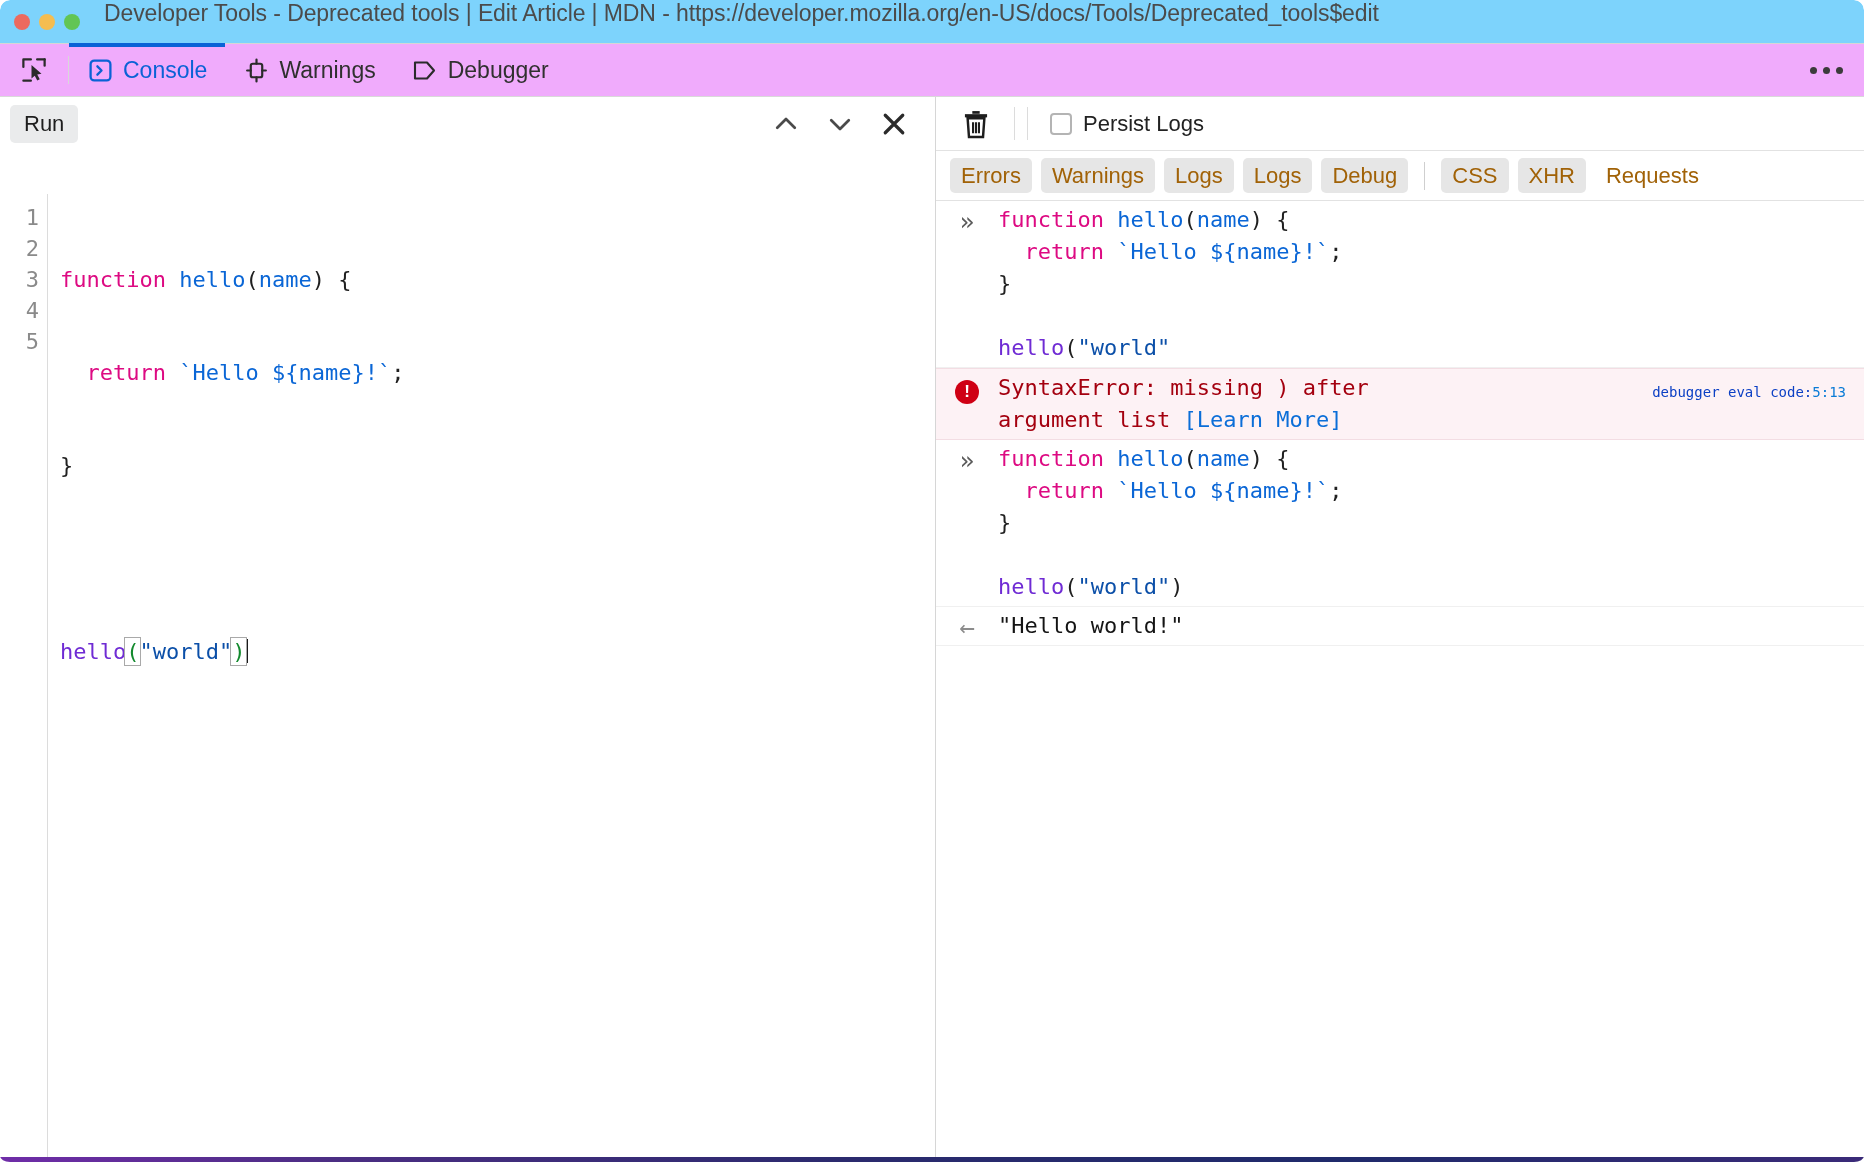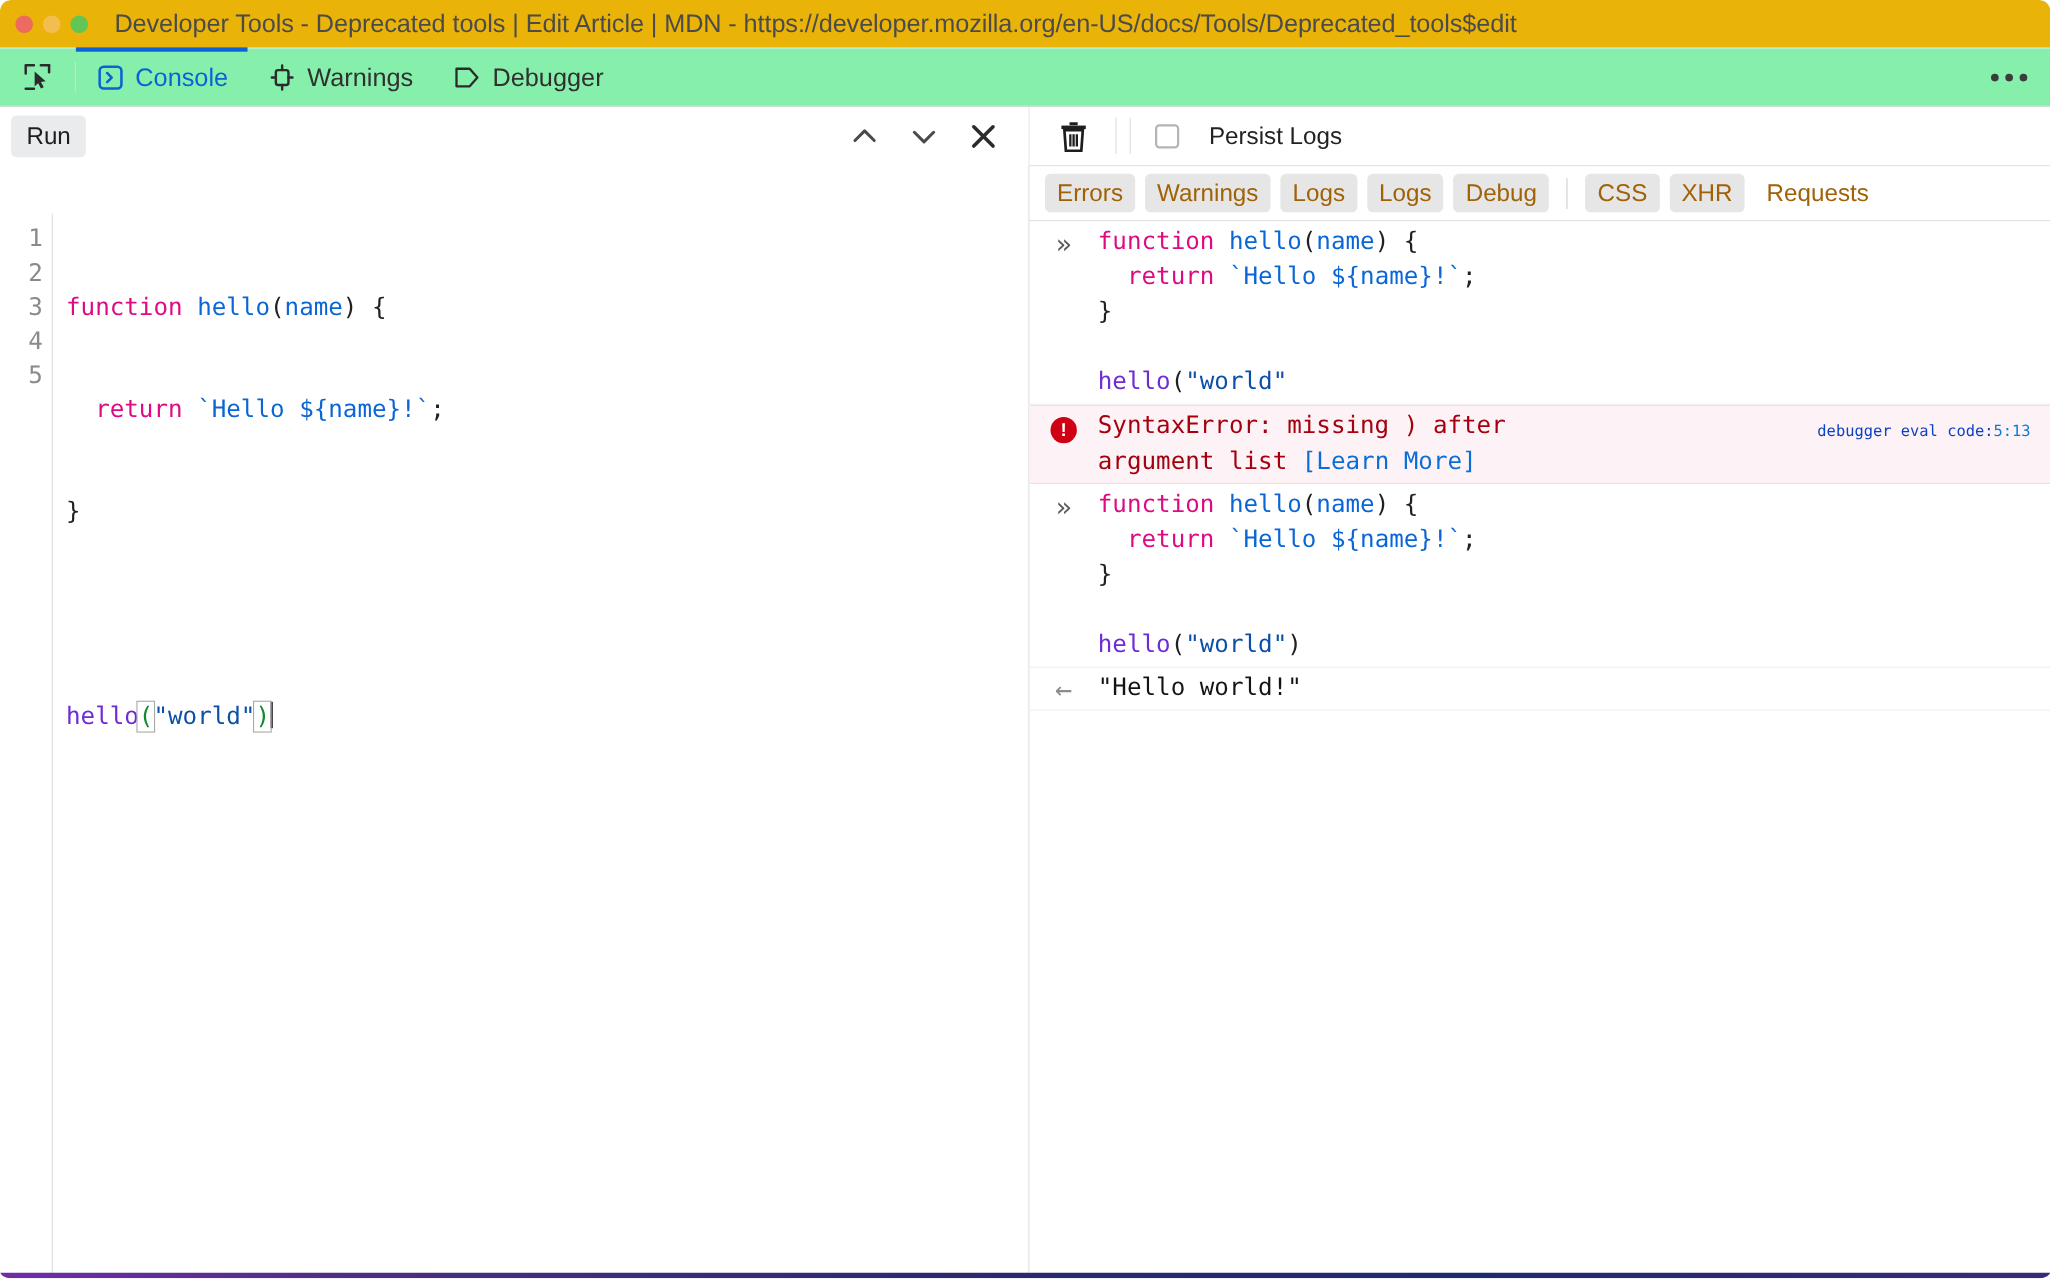--- a/index.html
+++ b/index.html
@@ -19,24 +19,23 @@
     background: #ffffff;
     border-radius: 10px;
     overflow: hidden;
     border-bottom: 4px solid transparent;
   }
 
   
   .titlebar {
     position: relative;
     height: 44px;
-    background: #eab308;
+    background: #7dd3fc;
     border-bottom: 1px solid #d6d6d6;
     display: flex;
-    align-items: center;
     border-top-left-radius: 10px;
     border-top-right-radius: 10px;
   }
   .traffic {
     display: flex;
     align-items: center;
     gap: 9px;
     padding-left: 14px;
     width: 104px;
   }
@@ -54,21 +53,21 @@
     white-space: nowrap;
     overflow: hidden;
     letter-spacing: -0.1px;
     padding-right: 104px;
   }
 
   
   .devtools-toolbar {
     position: relative;
     height: 53px;
-    background: #86efac;
+    background: #f0abfc;
     border-bottom: 1px solid #d9d9d9;
     display: flex;
     align-items: stretch;
   }
   .picker-btn {
     width: 68px;
     display: flex;
     align-items: center;
     justify-content: center;
     cursor: pointer;
@@ -235,21 +234,21 @@
     min-width: 0;
   }
   .filter-placeholder {
     font-size: 22px;
     color: #9b9b9b;
     font-family: "Liberation Sans", sans-serif;
   }
   .persist-wrap {
     display: flex;
     align-items: center;
-    gap: 27px;
+    gap: 11px;
     padding: 0 12px 0 16px;
     cursor: pointer;
   }
   .checkbox {
     width: 22px; height: 22px;
     border: 2px solid #b4b4b4;
     border-radius: 4px;
     background: #fff;
   }
   .persist-label { font-size: 22px; color: #222; white-space: nowrap; }

